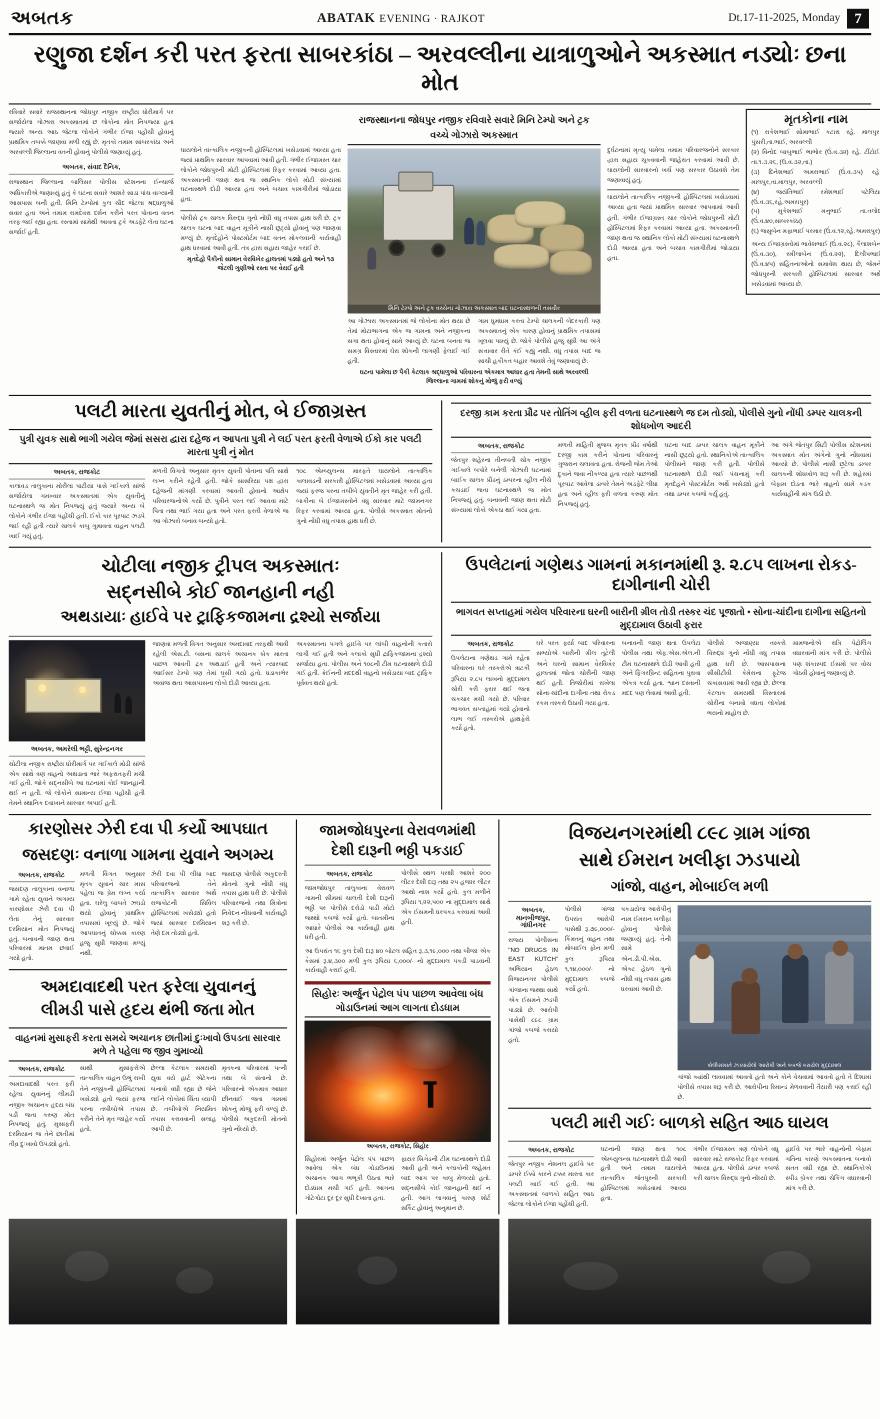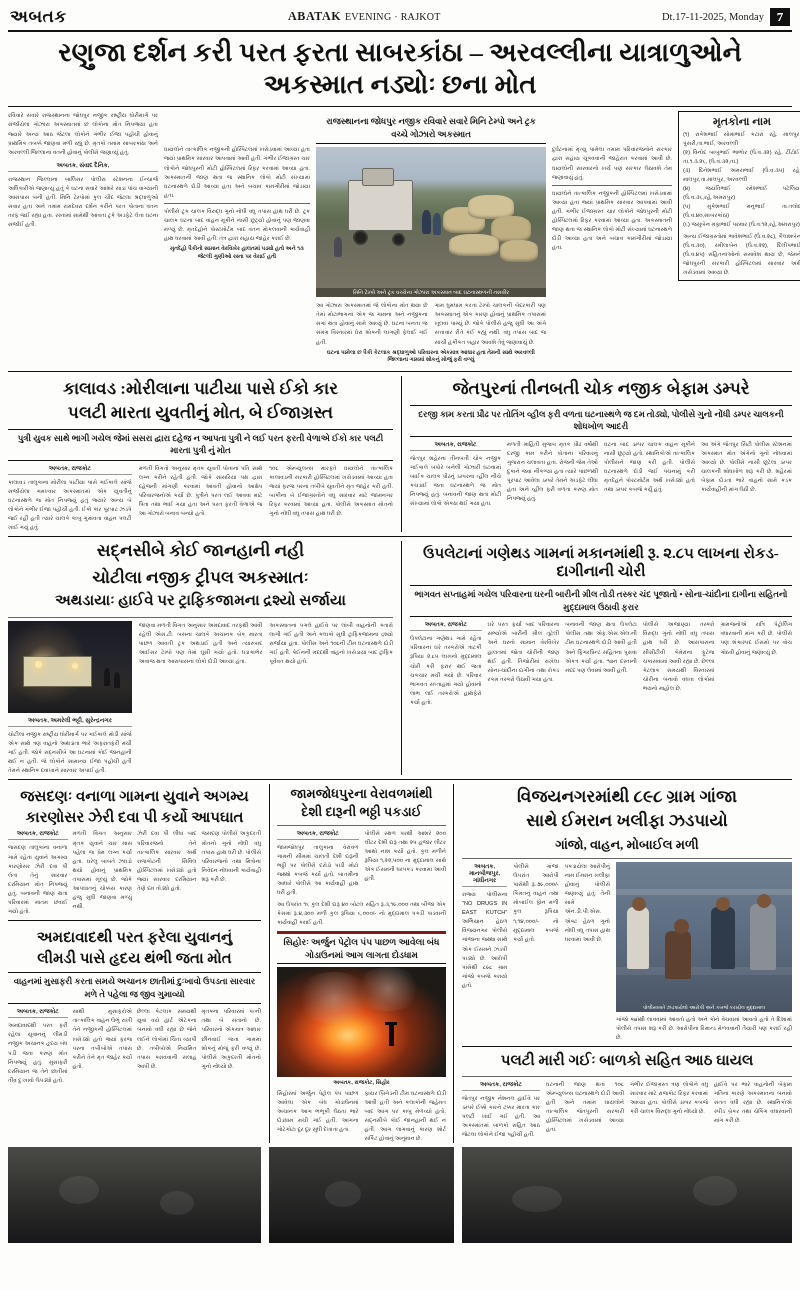--- a/index.html
+++ b/index.html
@@ -45,21 +45,21 @@
     font-size: 13px; font-family: "Liberation Serif", serif;
   }
   .headline {
     font-family: "Liberation Serif", serif;
     font-weight: bold;
     text-align: center;
     line-height: 1.22;
     color: #111;
   }
   .h-lead {
-    font-size: 26px;
+    font-size: 21px;
     padding: 5px 4px 6px 4px;
     border-bottom: 1.5px solid #111;
     text-align: center;
   }
   .h-big { font-size: 17px; padding: 3px 2px; }
   .h-mid { font-size: 15px; padding: 3px 2px; }
   .h-sm  { font-size: 13px; padding: 2px 2px; }
   .subhead {
     font-family: "Liberation Serif", serif;
     font-weight: bold;
@@ -258,55 +258,53 @@
         <div class="body-col" style="margin-top:3px;">અન્ય ઈજાગ્રસ્તોમાં ભાવેશભાઈ (ઉં.વ.૨૮), કૈલાશબેન (ઉં.વ.૩૦), રમીલાબેન (ઉં.વ.૨૨), દિલીપભાઈ (ઉં.વ.૪૫) સહિતનાઓનો સમાવેશ થાય છે, જેમને જોધપુરની સરકારી હોસ્પિટલમાં સારવાર અર્થે ખસેડવામાં આવ્યા છે.</div>
       </div>
     </div>
   </div>
 
   <div class="rule" style="margin-top:5px;"></div>
 
   <div style="display:grid; grid-template-columns: 385px 1fr; gap:8px;">
 
     <div>
-      <div class="headline h-big">કાલાવડ :મોરીલાના પાટીયા પાસે ઈકો કાર</div>
       <div class="headline h-big" style="padding-top:0;">પલટી મારતા યુવતીનું મોત, બે ઈજાગ્રસ્ત</div>
       <div class="subhead">પુત્રી યુવક સાથે ભાગી ગયેલ જેમાં સસરા દ્વારા દહેજ ન આપતા પુત્રી ને લઈ પરત ફરતી વેળાએ ઈકો કાર પલટી મારતા પુત્રી નું મોત</div>
       <div class="cols3">
         <div>
           <div class="byline">અબતક, રાજકોટ</div>
           <div class="body-col">કાલાવડ તાલુકાના મોરીલા પાટીયા પાસે ગઈકાલે સાંજે સર્જાયેલા ગમખ્વાર અકસ્માતમાં એક યુવતીનું ઘટનાસ્થળે જ મોત નિપજ્યું હતું જ્યારે અન્ય બે લોકોને ગંભીર ઈજા પહોંચી હતી. ઈકો કાર પૂરપાટ ઝડપે જઈ રહી હતી ત્યારે ચાલકે કાબુ ગુમાવતા વાહન પલટી ખાઈ ગયું હતું.</div>
         </div>
         <div class="body-col">મળતી વિગતો અનુસાર મૃતક યુવતી પોતાના પતિ સાથે લગ્ન કરીને રહેતી હતી. જોકે સાસરિયા પક્ષ દ્વારા દહેજની માંગણી કરવામાં આવતી હોવાનો આક્ષેપ પરિવારજનોએ કર્યો છે. પુત્રીને પરત લઈ આવવા માટે પિતા તથા ભાઈ ગયા હતા અને પરત ફરતી વેળાએ જ આ ગોઝારો બનાવ બન્યો હતો.</div>
         <div class="body-col">૧૦૮ એમ્બ્યુલન્સ મારફતે ઘાયલોને તાત્કાલિક કાલાવડની સરકારી હોસ્પિટલમાં ખસેડવામાં આવ્યા હતા જ્યાં ફરજ પરના તબીબે યુવતીને મૃત જાહેર કરી હતી. બાકીના બે ઈજાગ્રસ્તોને વધુ સારવાર માટે જામનગર રિફર કરવામાં આવ્યા હતા. પોલીસે અકસ્માત મોતનો ગુનો નોંધી વધુ તપાસ હાથ ધરી છે.</div>
       </div>
     </div>
 
     <div style="border-left:1px solid #111; padding-left:8px;">
-      <div class="headline h-big">જેતપુરનાં તીનબતી ચોક નજીક બેફામ ડમ્પરે</div>
       <div class="subhead">દરજી કામ કરતા પ્રૌઢ પર તોતિંગ વ્હીલ ફરી વળતા ઘટનાસ્થળે જ દમ તોડ્યો, પોલીસે ગુનો નોંધી ડમ્પર ચાલકની શોધખોળ આદરી</div>
       <div class="cols4">
         <div>
           <div class="byline">અબતક, રાજકોટ</div>
           <div class="body-col">જેતપુર શહેરના તીનબતી ચોક નજીક ગઈકાલે બપોરે બનેલી ગોઝારી ઘટનામાં બાઈક ચાલક પ્રૌઢનું ડમ્પરના વ્હીલ નીચે કચડાઈ જતા ઘટનાસ્થળે જ મોત નિપજ્યું હતું. બનાવની જાણ થતા મોટી સંખ્યામાં લોકો એકઠા થઈ ગયા હતા.</div>
         </div>
         <div class="body-col">મળતી માહિતી મુજબ મૃતક પ્રૌઢ વર્ષોથી દરજી કામ કરીને પોતાના પરિવારનું ગુજરાન ચલાવતા હતા. રોજની જેમ તેઓ દુકાને જવા નીકળ્યા હતા ત્યારે પાછળથી પૂરપાટ આવેલા ડમ્પરે તેમને અડફેટે લીધા હતા અને વ્હીલ ફરી વળતા કરુણ મોત નિપજ્યું હતું.</div>
         <div class="body-col">ઘટના બાદ ડમ્પર ચાલક વાહન મૂકીને નાસી છૂટ્યો હતો. સ્થાનિકોએ તાત્કાલિક પોલીસને જાણ કરી હતી. પોલીસે ઘટનાસ્થળે દોડી જઈ પંચનામું કરી મૃતદેહને પોસ્ટમોર્ટમ અર્થે ખસેડ્યો હતો તથા ડમ્પર કબજે કર્યું હતું.</div>
         <div class="body-col">આ અંગે જેતપુર સિટી પોલીસ સ્ટેશનમાં અકસ્માત મોત અંગેનો ગુનો નોંધવામાં આવ્યો છે. પોલીસે નાસી છૂટેલા ડમ્પર ચાલકની શોધખોળ શરૂ કરી છે. શહેરમાં બેફામ દોડતા ભારે વાહનો સામે કડક કાર્યવાહીની માંગ ઉઠી છે.</div>
       </div>
     </div>
   </div>
 
   <div class="rule"></div>
 
   <div style="display:grid; grid-template-columns: 385px 1fr; gap:8px;">
 
     <div>
+      <div class="headline h-big">ચોટીલા નજીક ટ્રીપલ અકસ્માતઃ</div>
       <div class="headline h-big" style="padding-top:0;">સદ્નસીબે કોઈ જાનહાની નહી</div>
-      <div class="headline h-big">ચોટીલા નજીક ટ્રીપલ અકસ્માતઃ</div>
       <div class="headline h-mid" style="padding-top:0; padding-bottom:4px;">અથડાયાઃ હાઈવે પર ટ્રાફિકજામના દ્રશ્યો સર્જાયા</div>
       <div class="rule-thin"></div>
       <div class="cols3">
         <div>
           <div class="photo ph-night" style="height:92px;">
             <div class="bus" style="left:12%; top:38%; width:56%; height:34%;"></div>
             <div class="lamp" style="left:22%; top:44%; width:7px; height:7px;"></div>
             <div class="lamp" style="left:52%; top:46%; width:6px; height:6px;"></div>
             <div class="fig" style="left:78%; top:52%; width:6px; height:18px;"></div>
             <div class="fig" style="left:86%; top:56%; width:6px; height:16px;"></div>
@@ -333,22 +331,22 @@
         <div class="body-col">ગ્રામજનોએ રાત્રિ પેટ્રોલિંગ વધારવાની માંગ કરી છે. પોલીસે પણ શંકાસ્પદ ઈસમો પર વોચ ગોઠવી હોવાનું જણાવ્યું છે.</div>
       </div>
     </div>
   </div>
 
   <div class="rule"></div>
 
   <div style="display:grid; grid-template-columns: 253px 185px 1fr; gap:8px;">
 
     <div>
+      <div class="headline h-mid" style="padding-top:0;">કારણોસર ઝેરી દવા પી કર્યો આપઘાત</div>
       <div class="headline h-mid">જસદણઃ વનાળા ગામના યુવાને અગમ્ય</div>
-      <div class="headline h-mid" style="padding-top:0;">કારણોસર ઝેરી દવા પી કર્યો આપઘાત</div>
       <div class="cols4" style="gap:5px;">
         <div>
           <div class="byline">અબતક, રાજકોટ</div>
           <div class="body-col">જસદણ તાલુકાના વનાળા ગામે રહેતા યુવાને અગમ્ય કારણોસર ઝેરી દવા પી લેતા તેનું સારવાર દરમિયાન મોત નિપજ્યું હતું. બનાવની જાણ થતા પરિવારમાં માતમ છવાઈ ગયો હતો.</div>
         </div>
         <div class="body-col">મળતી વિગત અનુસાર મૃતક યુવાને ચાર માસ પહેલા જ પ્રેમ લગ્ન કર્યા હતા. ઘરેલુ બાબતે ઝઘડો થયો હોવાનું પ્રાથમિક તપાસમાં ખૂલ્યું છે. જોકે આપઘાતનું ચોક્કસ કારણ હજુ સુધી જાણવા મળ્યું નથી.</div>
         <div class="body-col">ઝેરી દવા પી લીધા બાદ પરિવારજનો તેને તાત્કાલિક સારવાર અર્થે રાજકોટની સિવિલ હોસ્પિટલમાં ખસેડ્યો હતો જ્યાં સારવાર દરમિયાન તેણે દમ તોડ્યો હતો.</div>
         <div class="body-col">જસદણ પોલીસે અકુદરતી મોતનો ગુનો નોંધી વધુ તપાસ હાથ ધરી છે. પોલીસે પરિવારજનો તથા મિત્રોના નિવેદન નોંધવાની કાર્યવાહી શરૂ કરી છે.</div>
       </div>
 

